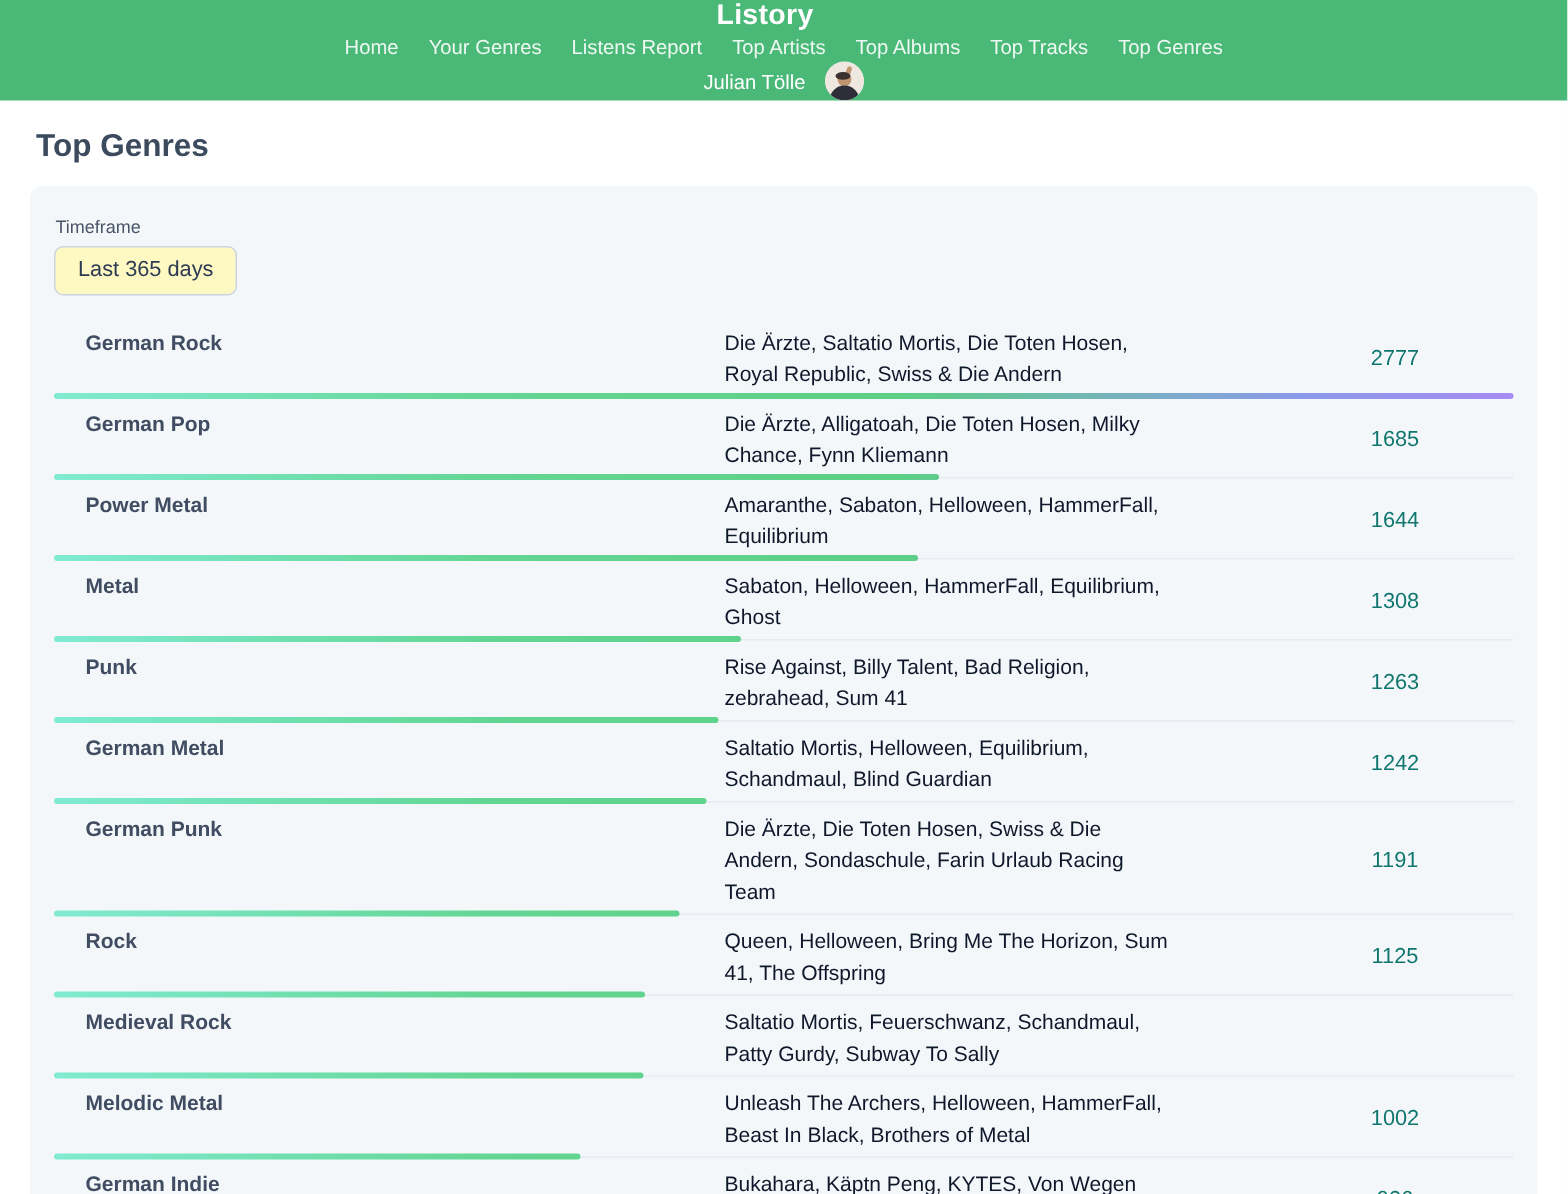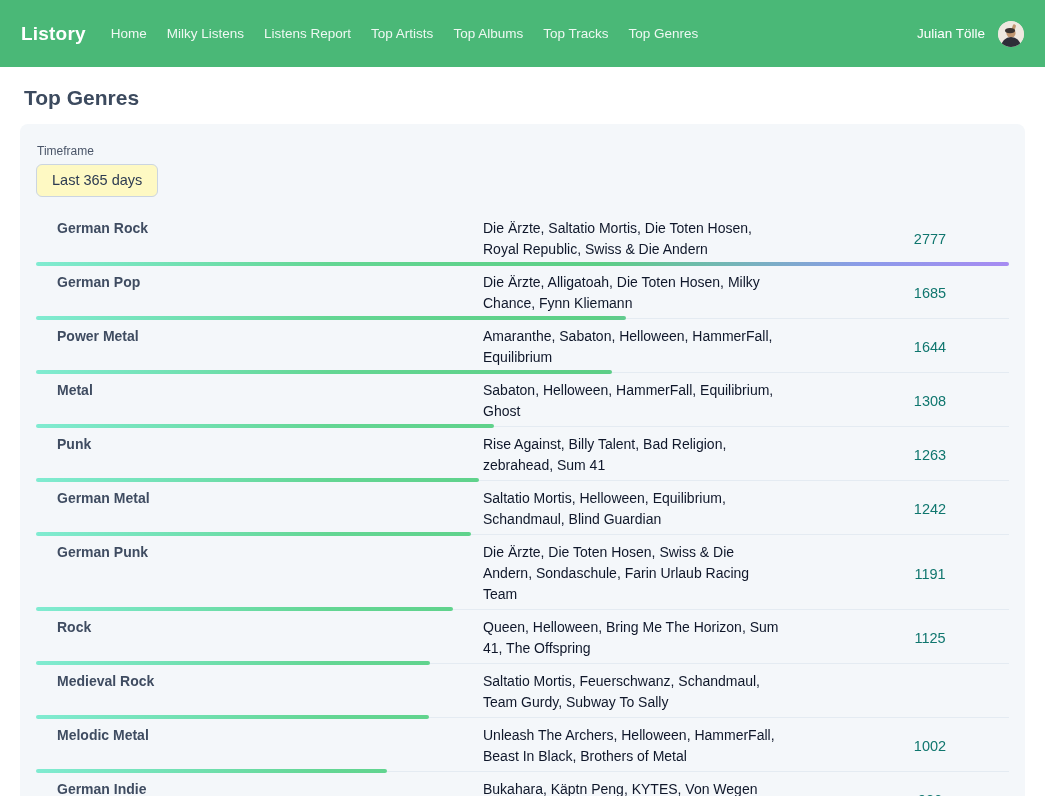--- a/index.html
+++ b/index.html
@@ -2,21 +2,21 @@
 <html><head>
 <meta charset="utf-8">
 <style>
   * { margin: 0; padding: 0; box-sizing: border-box; }
   html, body { width: 1045px; height: 796px; overflow: hidden; background: #ffffff; }
   body { font-family: "Liberation Sans", sans-serif; color: #4a5568; }
 
   
   .app-header {
     height: 67px; background: #4ab877;
-    display: flex; align-items: center; padding: 0 21px;
+    display: flex; align-items: center; padding: 0 21px; flex-direction: column;
   }
   .logo { color: #ffffff; font-size: 19px; font-weight: 700; letter-spacing: .2px; margin-right: 25px; cursor: pointer; }
   .nav { display: flex; align-items: center; gap: 20px; flex: 1; }
   .nav-item { color: #eef8f2; font-size: 13.5px; cursor: pointer; white-space: nowrap; }
   .user-menu { display: flex; align-items: center; gap: 13px; cursor: pointer; }
   .user-name { color: #ffffff; font-size: 13.5px; }
   .avatar { width: 26px; height: 26px; border-radius: 50%; overflow: hidden; background: #efe9e2; flex: 0 0 auto; }
   .avatar svg { display: block; }
 
   
@@ -61,21 +61,21 @@
     background-repeat: no-repeat;
   }
 </style>
 </head>
 <body>
 
 <header class="app-header">
   <div class="logo">Listory</div>
   <nav class="nav">
       <span class="nav-item">Home</span>
-      <span class="nav-item">Milky Listens</span>
+      <span class="nav-item">Your Genres</span>
       <span class="nav-item">Listens Report</span>
       <span class="nav-item">Top Artists</span>
       <span class="nav-item">Top Albums</span>
       <span class="nav-item">Top Tracks</span>
       <span class="nav-item">Top Genres</span>
     </nav>
   <div class="user-menu">
     <span class="user-name">Julian Tölle</span>
     <span class="avatar">
       <svg width="26" height="26" viewBox="0 0 26 26">
@@ -164,21 +164,21 @@
     <div class="cell-genre">Rock</div>
     <div class="cell-artists">Queen, Helloween, Bring Me The Horizon, Sum 41, The Offspring</div>
     <div class="cell-count">1125</div>
     <div class="bar-track">
       <div class="bar" style="width: 40.5113%; background-size: 246.844% 100%;"></div>
     </div>
   </div>
 
   <div class="genre-row">
     <div class="cell-genre">Medieval Rock</div>
-    <div class="cell-artists">Saltatio Mortis, Feuerschwanz, Schandmaul, Team Gurdy, Subway To Sally</div>
+    <div class="cell-artists">Saltatio Mortis, Feuerschwanz, Schandmaul, Patty Gurdy, Subway To Sally</div>
     <div class="bar-track">
       <div class="bar" style="width: 40.4393%; background-size: 247.284% 100%;"></div>
     </div>
   </div>
 
   <div class="genre-row">
     <div class="cell-genre">Melodic Metal</div>
     <div class="cell-artists">Unleash The Archers, Helloween, HammerFall, Beast In Black, Brothers of Metal</div>
     <div class="cell-count">1002</div>
     <div class="bar-track">

